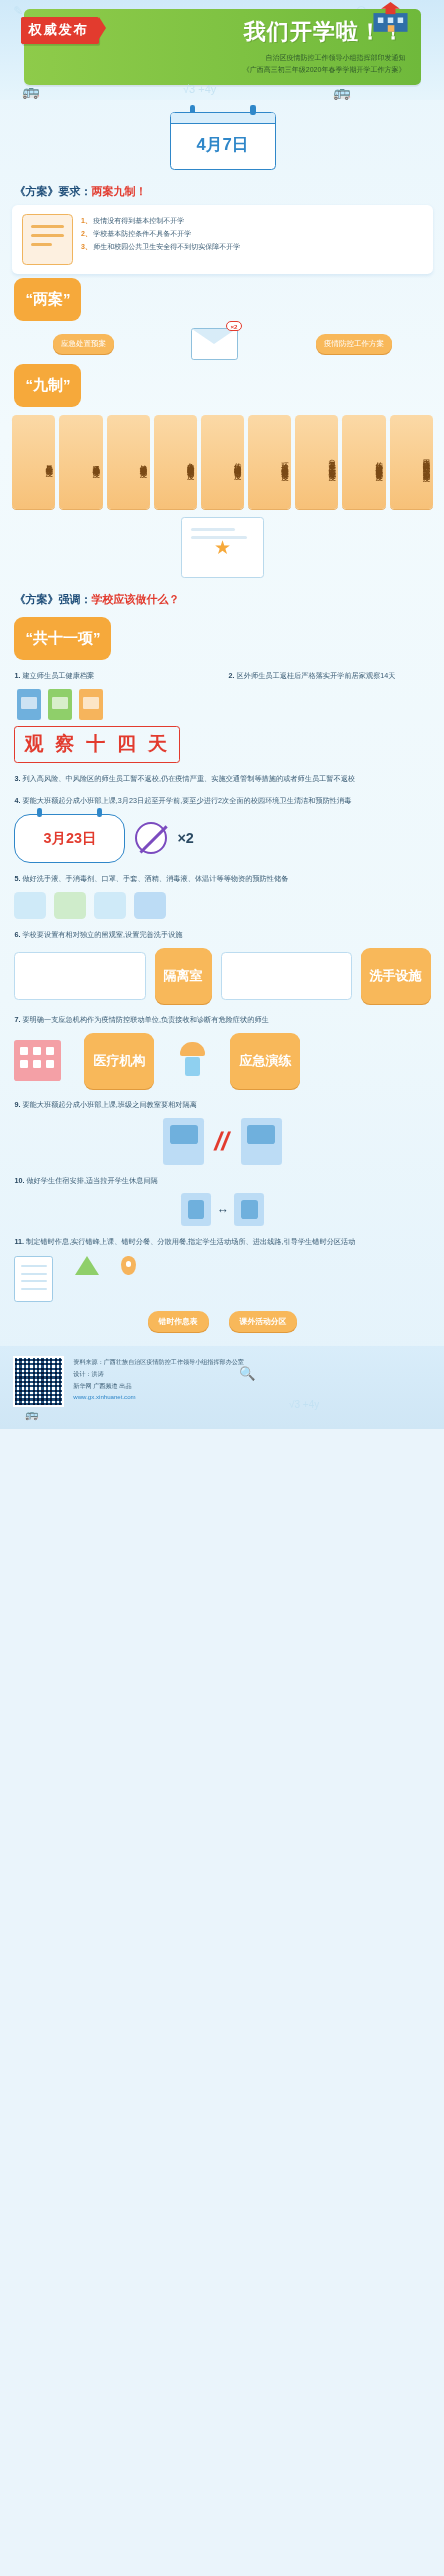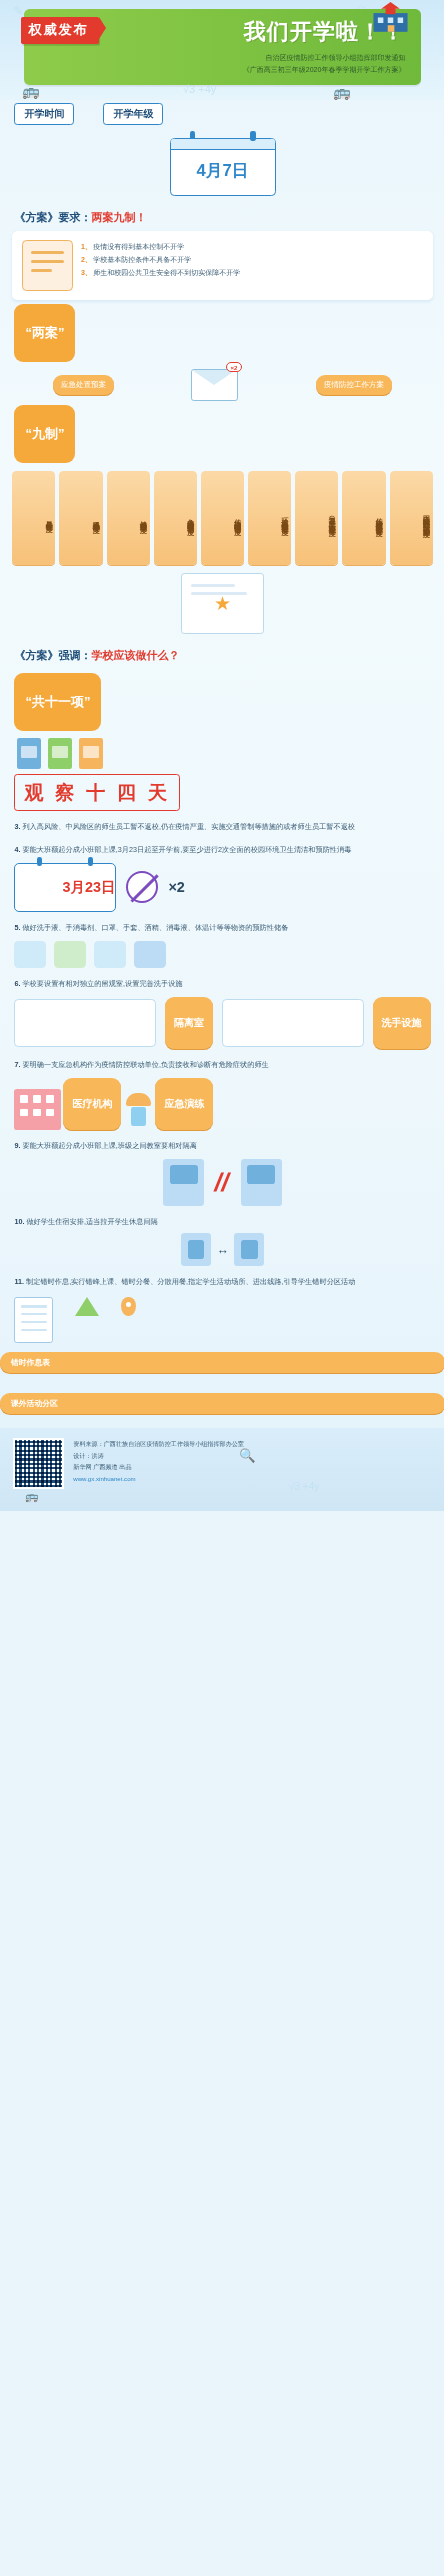--- a/index.html
+++ b/index.html
@@ -133,21 +133,21 @@
   .doc-icon .line{ position:absolute; left:7.8px; right:7.8px; height:2.8px; background:#f0b45e; border-radius:1.7px;}
   .olist{ list-style:none; counter-reset: c; font-size:7px; line-height:1.9; color:#3b5d75;}
   .olist li{ counter-increment:c; padding-left:12.2px; position:relative; }
   .olist li:before{
     content: counter(c) "、"; position:absolute; left:0; color:#e58b2a; font-weight:bold;
   }
 
   
   .tag {
     display:inline-block; background:#f6a93b; color:#fff; font-weight:bold;
-    padding:20px 11px; border-radius:9px; font-size:13px; margin: 4.4px 0 0 14.4px;
+    padding:12px 11px; border-radius:9px; font-size:15px; margin: 4.4px 0 0 14.4px;
   }
   .plan-row{ display:flex; align-items:center; justify-content:space-around; margin:6.7px 14.4px 0;}
   .pill{
     background:#f8b85a; color:#fff; font-weight:normal; font-size:7.5px;
     padding:5px 7.8px; border-radius:9px; box-shadow:0 1.1px 0 #e09a3d;
   }
   .env{ width:47px;height:32px;background:#fff;border:1.1px solid #8fc0dd;border-radius:2.8px;position:relative;}
   .env:before{ content:""; position:absolute; left:0;top:0;width:0;height:0;
     border-left:22px solid transparent;border-right:22px solid transparent;border-top:15.6px solid #d8ecf8;}
   .x2{ position:absolute; right:-3.3px; top:-6.7px; background:#fff; border:1.1px solid #e23b2e;
@@ -192,46 +192,46 @@
   }
   .files{ display:flex; gap:6.7px; margin:6.7px 0 0 16.7px;}
   .file{ width:24.4px;height:31px;border-radius:2.2px;position:relative;}
   .file.blue{background:#6fb0dd;}
   .file.green{background:#8fcf6a;}
   .file.orange{background:#f6b45c;}
   .file:after{content:"";position:absolute;left:4.4px;right:4.4px;top:7.8px;height:12.2px;background:rgba(255,255,255,.65);border-radius:1.1px;}
 
   .mar-row{ display:flex; align-items:center; gap:10px; margin:6.7px 14.4px 0; }
   .mar-card{
-    background:#fff;border:1.7px solid #2f87c9;border-radius:5px;width:102px;height:49px;
-    display:flex;align-items:center;justify-content:flex-end; position:relative;
+    background:#fff;border:1.7px solid #2f87c9;border-radius:16px;width:111px;height:49px;
+    display:flex;align-items:center;justify-content:center; position:relative;
   }
   .mar-card:before,.mar-card:after{content:"";position:absolute;top:-6.7px;width:5px;height:9px;background:#2f87c9;border-radius:2.2px;}
   .mar-card:before{left:22px;} .mar-card:after{right:22px;}
   .mar-date{ color:#e23b2e; font-size:14.4px; font-weight:bold; }
   .virus-off{
     width:32px;height:32px;border-radius:50%;border:2.2px solid #7b4bbf;position:relative;background:#fff;
   }
   .virus-off:after{content:"";position:absolute;left:-2.2px;top:14px;width:37px;height:2.8px;background:#7b4bbf;transform:rotate(-45deg);}
   .times2{ font-size:14.4px;font-weight:bold;color:#2b4a63; }
 
   .ppe-row{ display:flex; gap:7.8px; margin:6.7px 14.4px 0; align-items:flex-end; }
   .ppe{ width:32px;height:27px;border-radius:4.4px;background:#cfeaf8;position:relative;}
   .ppe.green{background:#cfeccb;} .ppe.blue2{background:#bcdcf5;}
 
   .room-row{ display:flex; gap:9px; margin:6.7px 14.4px 0; align-items:center; }
   .room-card{
     background:#fff;border:1.1px solid #bcdcf0;border-radius:4.4px;flex:1;height:48px;position:relative;
   }
   .label-pill{
-    display:inline-block;background:#f8b85a;color:#fff;font-weight:bold;font-size:10px;
+    display:inline-block;background:#f8b85a;color:#fff;font-weight:bold;font-size:13px;
     padding:19px 9px;border-radius:9px;box-shadow:0 1.1px 0 #e09a3d;
   }
 
-  .med-row{ display:flex; gap:2px; margin:6.7px 14.4px 0; align-items:flex-end; }
+  .med-row{ display:flex; gap:23px; margin:6.7px 14.4px 0; align-items:center; }
   .bld{ width:47px;height:41px;background:#f4a0a6;border-radius:2.8px;position:relative;}
   .bld .win{ position:absolute;width:7.8px;height:7.8px;background:#fff;border-radius:1.1px;}
   .lamp{ width:30px;height:37px;position:relative;}
   .lamp .top{width:25.6px;height:13.3px;background:#f6b45c;border-radius:12.8px 12.8px 2.2px 2.2px;margin:0 auto;}
   .lamp .bot{width:15.6px;height:19px;background:#8fd0f0;border-radius:2.2px;margin:1.1px auto 0;}
 
   .seat-row{ display:flex; gap:11px; margin:6.7px 14.4px 0; align-items:center; justify-content:center;}
   .desk{ width:41px;height:47px;background:#bcdcf5;border-radius:3.3px;position:relative;}
   .desk:after{content:"";position:absolute;left:6.7px;right:6.7px;top:6.7px;height:19px;background:#6fb0dd;border-radius:2.8px;}
   .slash{ color:#e23b2e;font-size:25.6px;font-weight:bold;transform:skewX(-12deg);}
@@ -239,21 +239,21 @@
   .arrow-row{ display:flex; align-items:center; justify-content:center; gap:5.6px; margin:5.6px 0 0;}
   .arrow{ color:#2b4a63; font-size:12.2px; }
 
   .tools-row{ display:flex; gap:22px; margin:7.8px 14.4px 0; align-items:flex-start; }
   .sheet{ width:39px;height:46px;background:#fff;border:1.1px solid #9fcbe6;border-radius:2.8px;position:relative;}
   .sheet .r{position:absolute;left:5.6px;right:5.6px;height:2.2px;background:#cfe6f4;border-radius:1.1px;}
   .pin{ width:0;height:0;border-left:12.2px solid transparent;border-right:12.2px solid transparent;border-bottom:19px solid #8fcf6a;}
   .pin-d{ width:14.4px;height:19px;background:#f6b45c;border-radius:7.2px 7.2px 7.2px 7.2px/9px 9px 11px 11px; position:relative;}
   .pin-d:after{content:"";position:absolute;left:4.4px;top:5px;width:5.6px;height:5.6px;border-radius:50%;background:#fff;}
 
-  .bottom-pills{ display:flex; gap:20px; justify-content:center; margin:9px 0 0;flex-direction:column;}
+  .bottom-pills{ display:flex; gap:20px; justify-content:center; margin:9px 0 0;}
   .bpill{ background:#f8b85a;color:#fff;font-weight:bold;font-size:7.8px;padding:5px 11px;border-radius:10px;box-shadow:0 1.1px 0 #e09a3d;}
 
   
   .footer {
     margin-top: 14.4px;
     background: linear-gradient(180deg,#d9edfa,#cfe6f5);
     padding: 10px 13.3px 14.4px;
     position: relative;
     min-height: 83px;
   }
@@ -290,24 +290,20 @@
         <div>自治区疫情防控工作领导小组指挥部印发通知</div>
         <div>《广西高三初三年级2020年春季学期开学工作方案》</div>
       </div>
     </div>
     <div class="doodle" style="left:22px;top:83px;font-size:14.4px;">🚌</div>
     <div class="doodle" style="left:183px;top:83px;font-size:11px;">√3 +4y</div>
     <div class="doodle" style="left:333px;top:84px;font-size:14.4px;">🚌</div>
   </div>
 
   
-  <div class="tabrow">
-    <div class="tab">开学时间</div>
-    <div class="tab">开学年级</div>
-  </div>
 
   <div class="twocol">
     <div class="col">
       <div class="calendar">
         <div class="cal-top"></div>
         <div class="cal-date">4月7日</div>
       </div>
     </div>
   </div>
 
@@ -362,20 +358,30 @@
       <div class="star">★</div>
     </div>
   </div>
 
   
   <div class="sec-title">
     <span>《方案》强调：</span><span class="accent">学校应该做什么？</span>
   </div>
   <div class="tag">“共十一项”</div>
 
+  <div class="two-items" style="margin:0 14.4px;">
+    <div class="item">
+      <b class="num">1.</b>
+      <span>建立师生员工健康档案</span>
+    </div>
+    <div class="item">
+      <b class="num">2.</b>
+      <span>区外师生员工返桂后严格落实开学前居家观察14天</span>
+    </div>
+  </div>
 
   <div class="files">
     <div class="file blue"></div>
     <div class="file green"></div>
     <div class="file orange"></div>
   </div>
   <div class="obs-box">观 察 十 四 天</div>
 
   <div class="item">
     <b class="num">3.</b>

